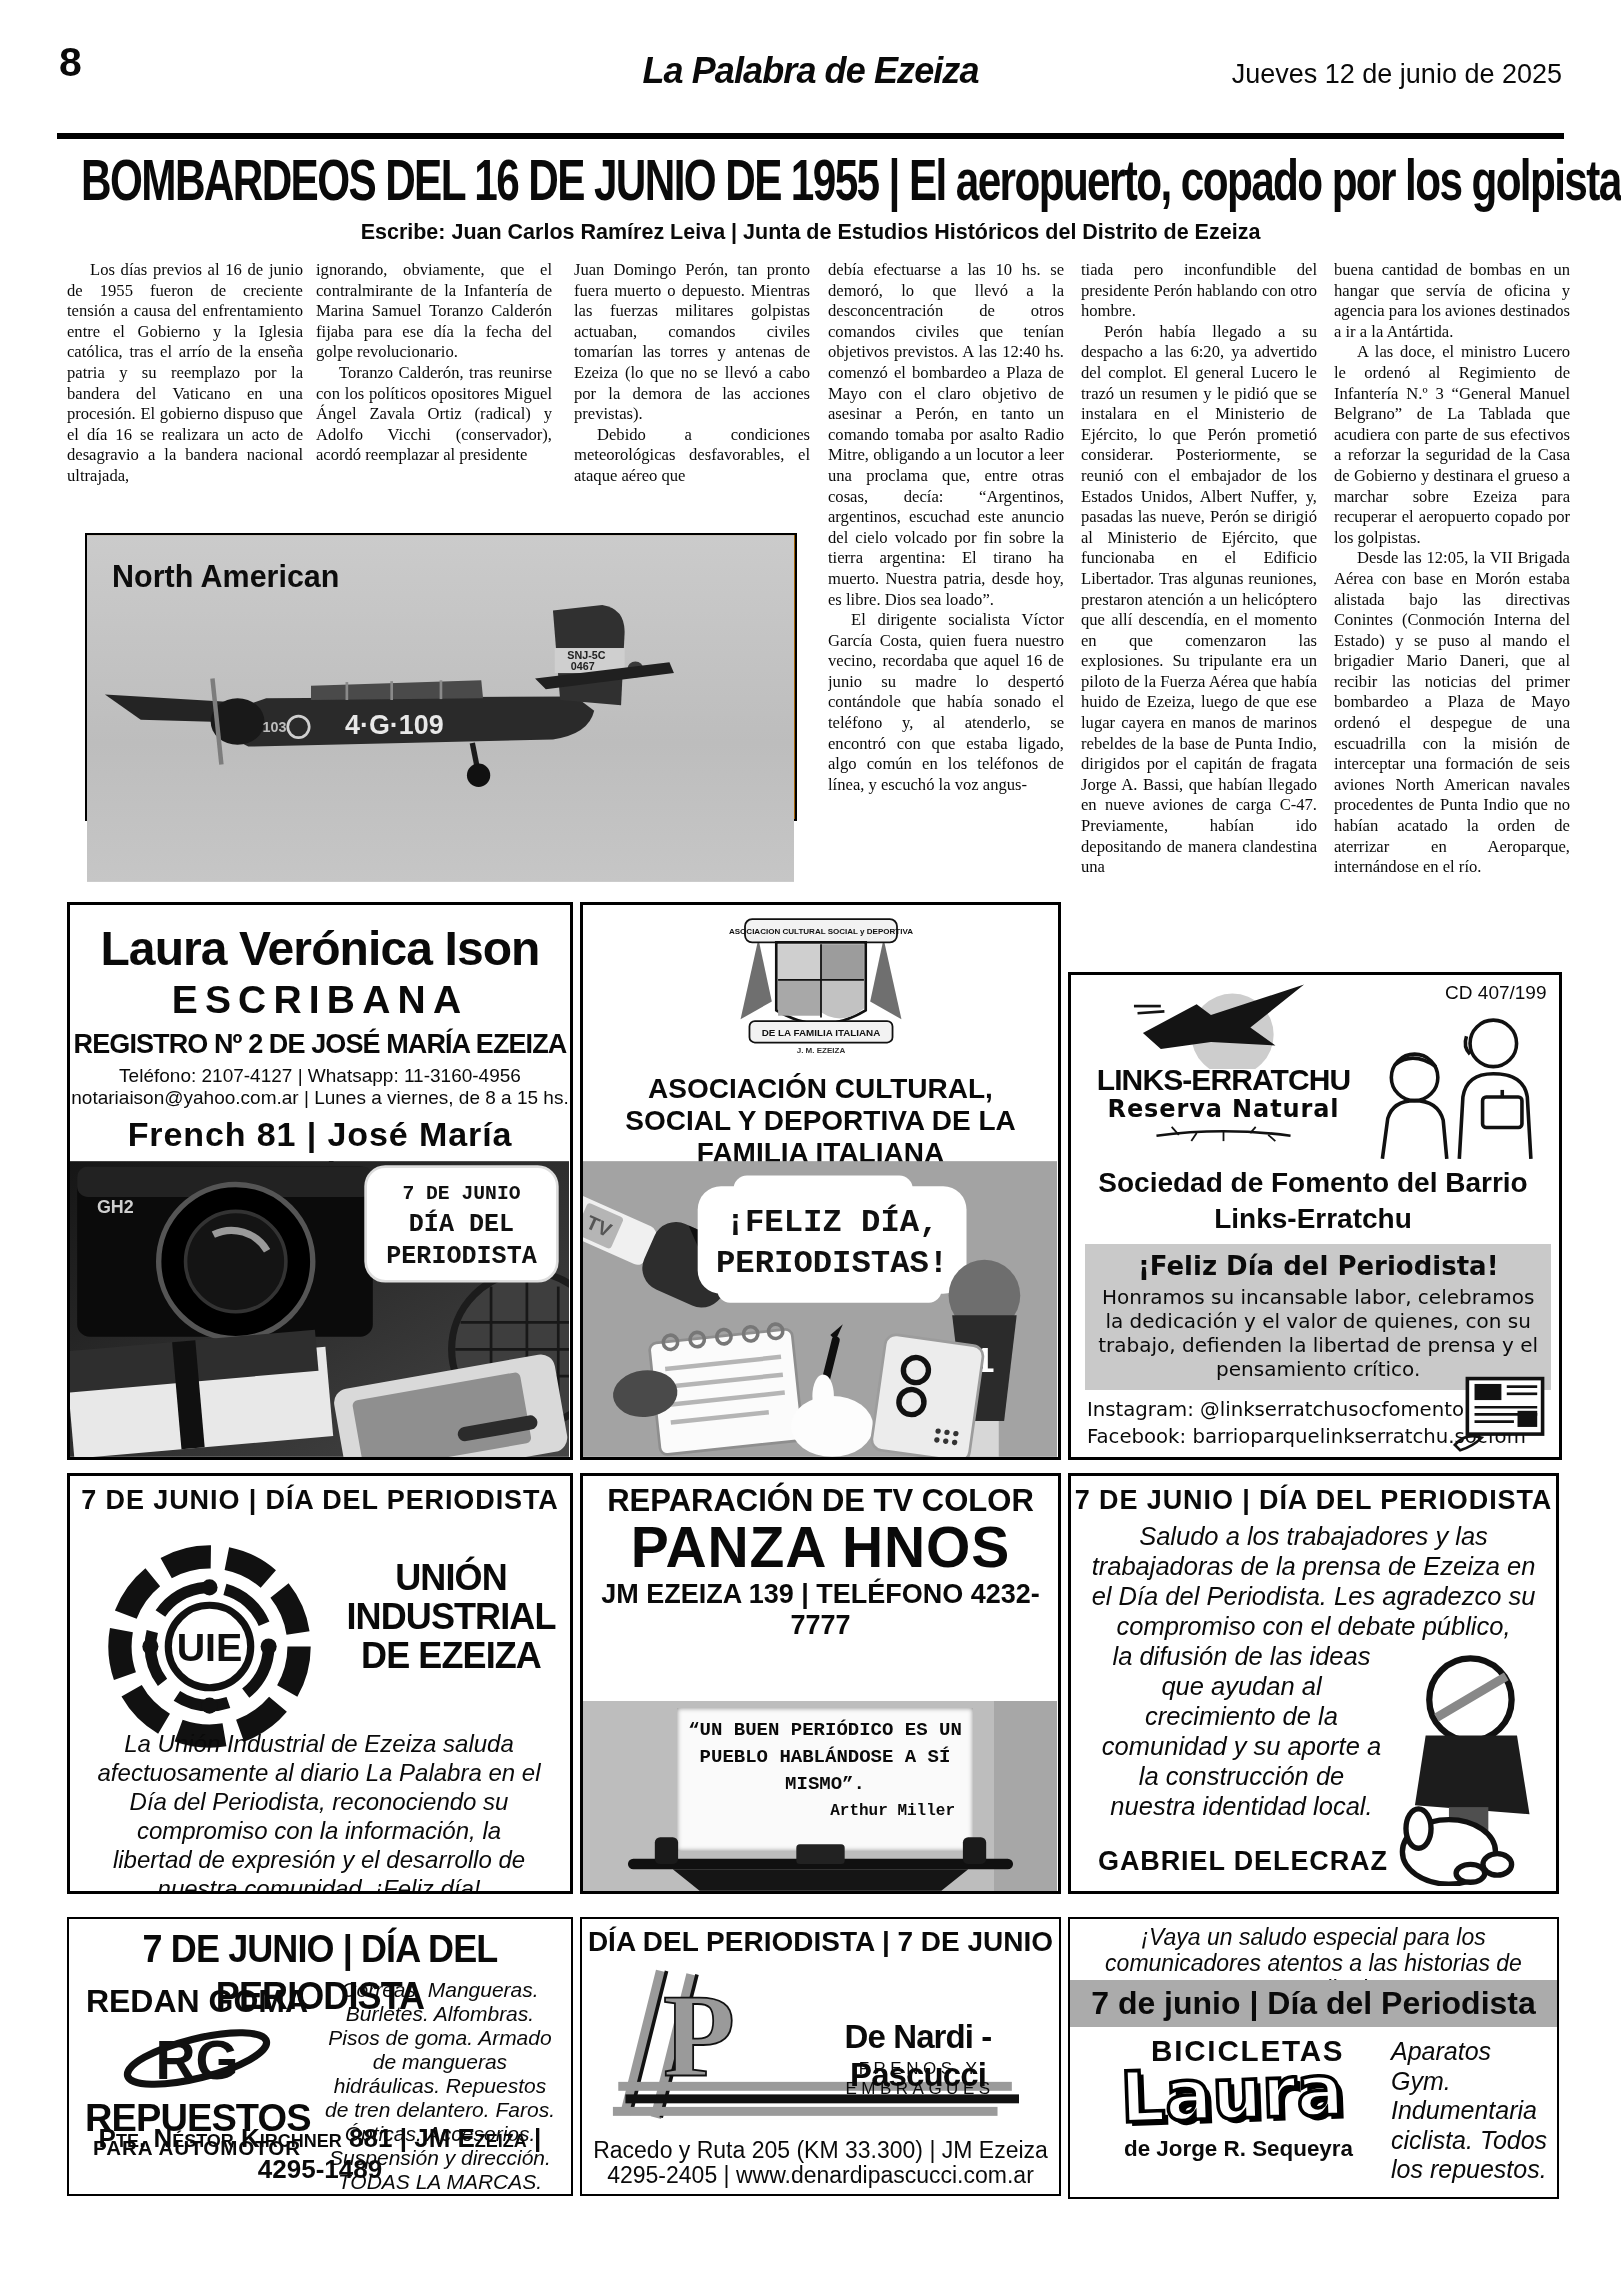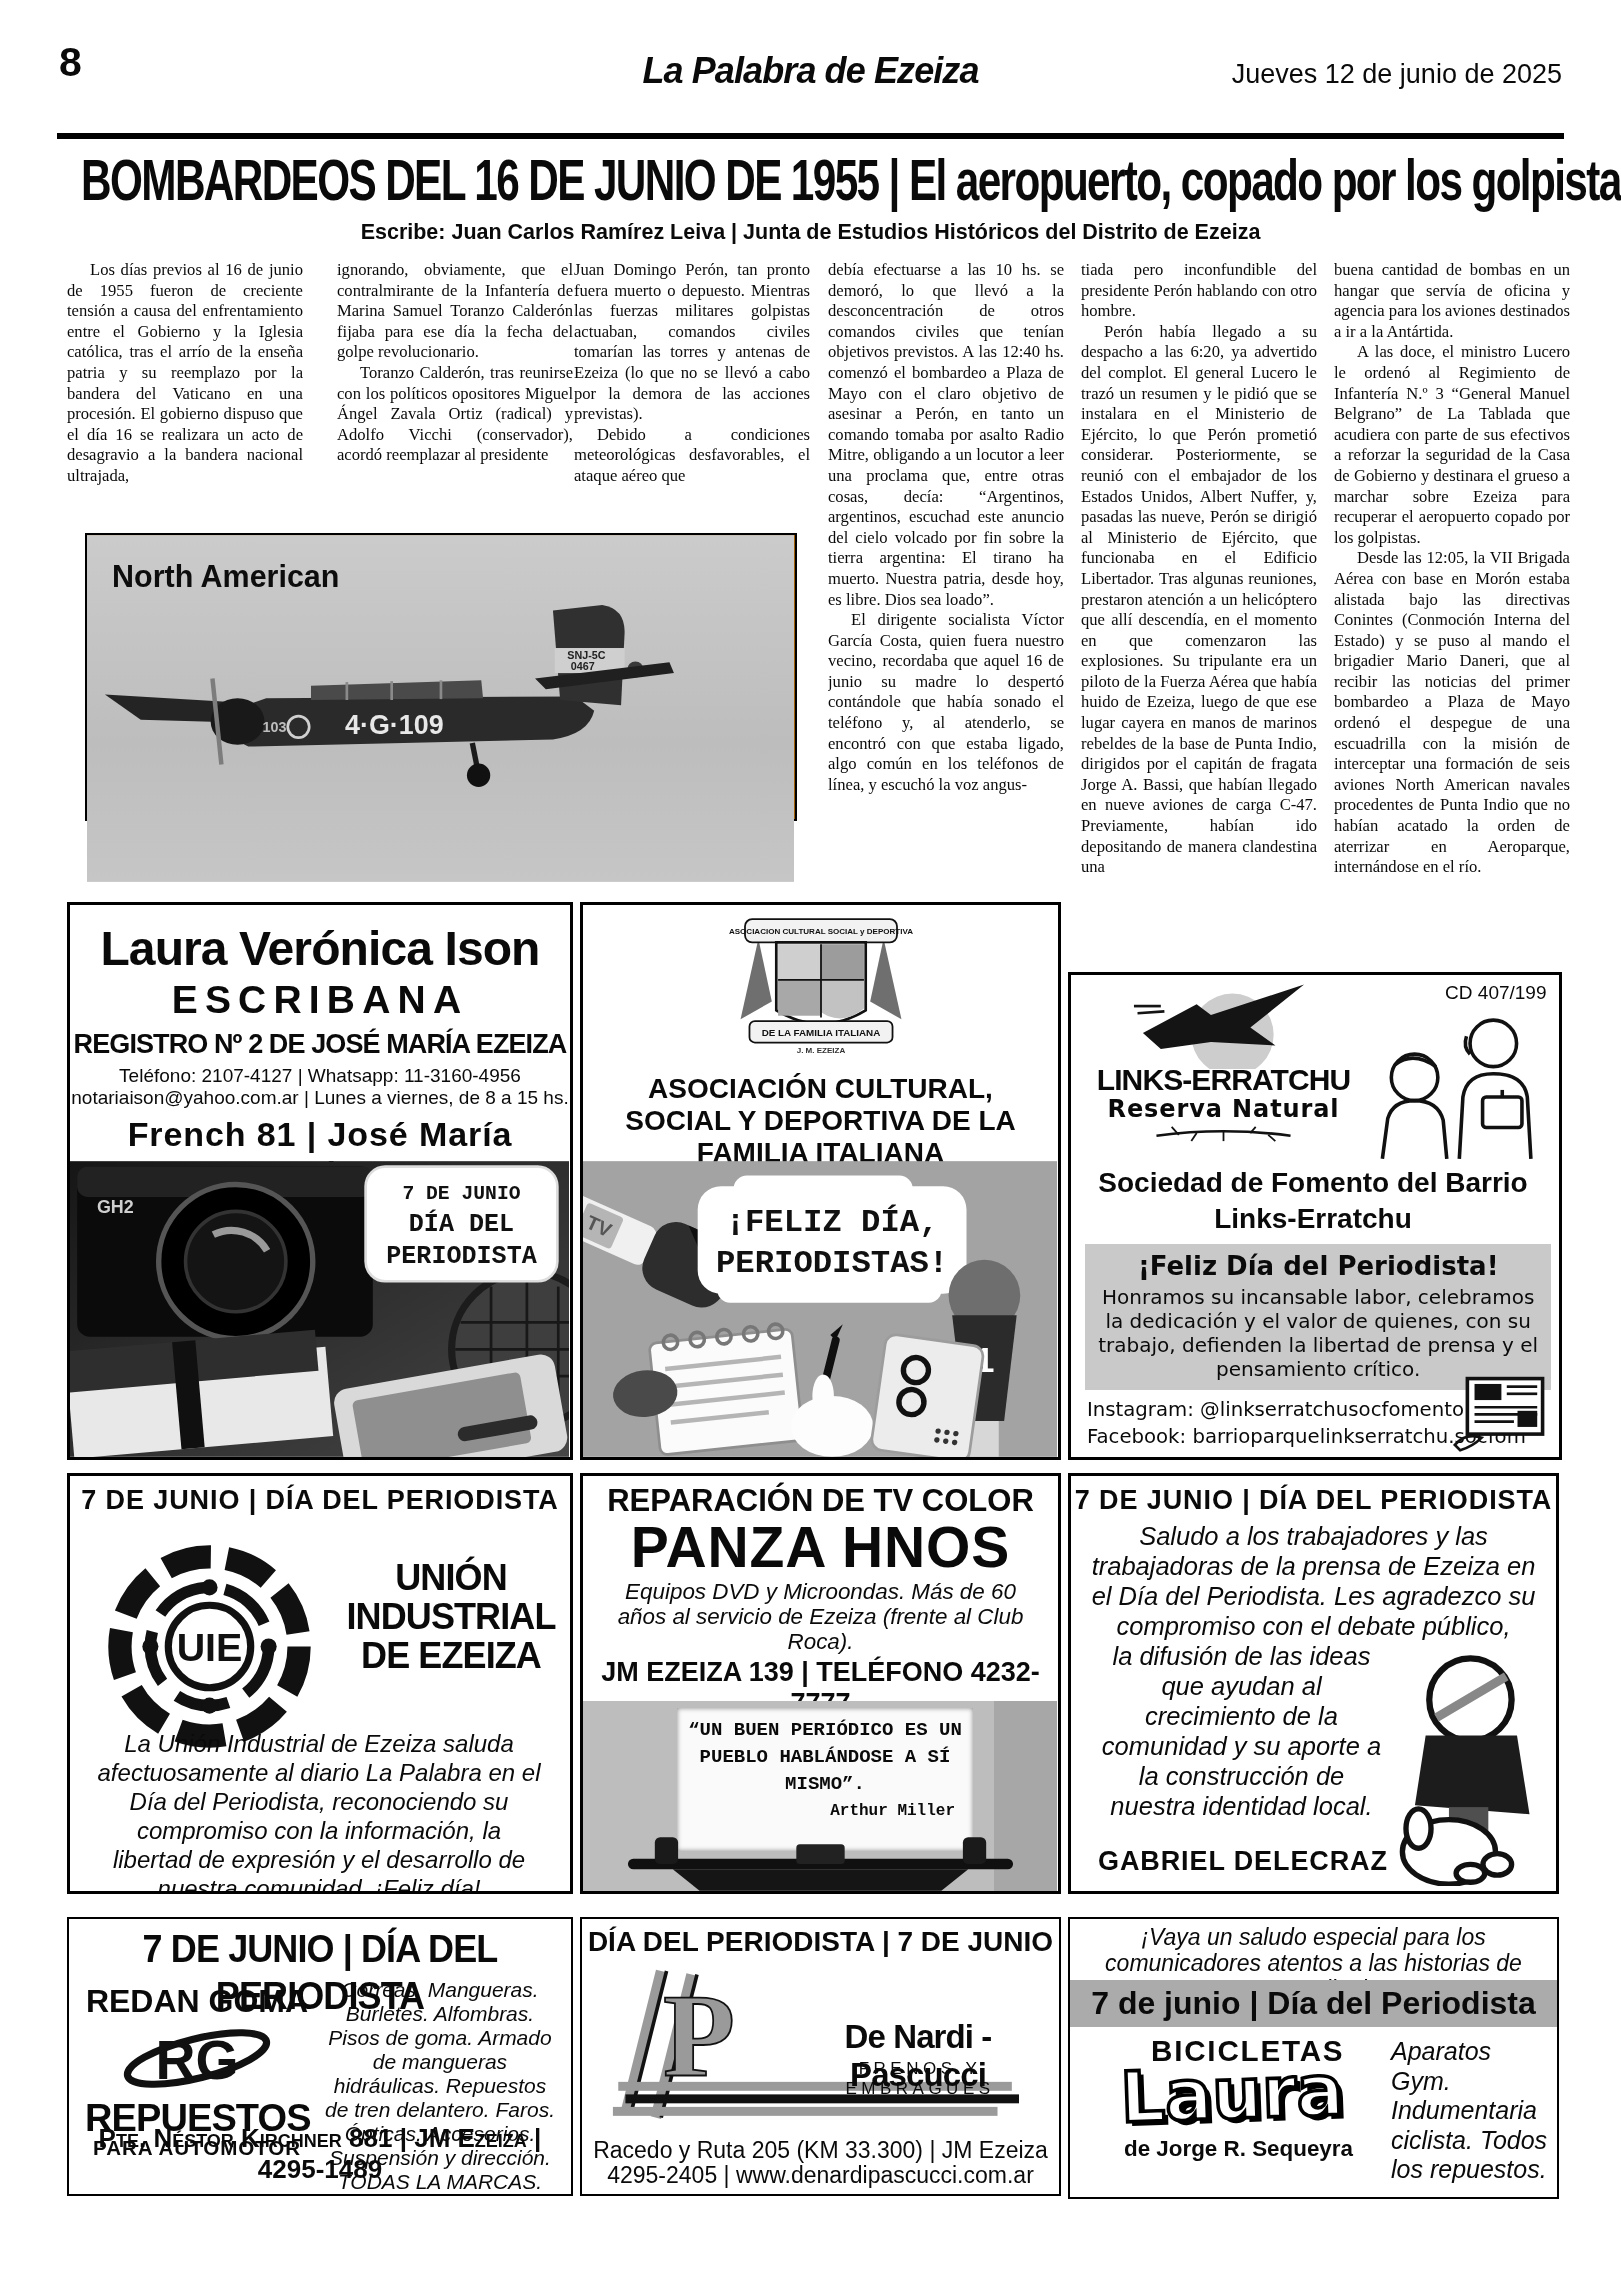--- a/index.html
+++ b/index.html
@@ -24,21 +24,21 @@
   .byline{left:0;right:0;top:220px;text-align:center;font-family:"Liberation Sans",sans-serif;
           font-weight:bold;font-size:21.5px;}
 
   
   .col{position:absolute;top:260px;width:236px;font-size:16.6px;line-height:20.6px;
        text-align:justify;overflow:hidden;}
   .col p{margin:0;text-indent:23px;}
   .col p:first-child{text-indent:0;}
   .col.indent-first p:first-child{text-indent:23px;}
   .c0{left:67px;height:264px;}
-  .c1{left:337px;height:264px;}
+  .c1{left:316px;height:264px;}
   .c2{left:574px;height:264px;}
   .c3{left:828px;height:706px;}
   .c4{left:1081px;height:706px;}
   .c5{left:1334px;height:706px;}
 
   
   .art-photo{left:85px;top:533px;width:712px;height:288px;border:2.7px solid #000;box-sizing:border-box;background:#a16207;}
 
   
   .ad{position:absolute;background:#fff;border:3.6px solid #000;box-sizing:border-box;overflow:hidden;}
@@ -442,21 +442,20 @@
       </g>
       <text x="120" y="136" text-anchor="middle" font-size="44" font-weight="bold" font-family="Liberation Sans,sans-serif" fill="#111">UIE</text>
     </svg>
     <div class="uie-org">UNIÓN INDUSTRIAL DE EZEIZA</div>
     <div class="uie-msg">La Unión Industrial de Ezeiza saluda afectuosamente al diario La Palabra en el Día del Periodista, reconociendo su compromiso con la información, la libertad de expresión y el desarrollo de nuestra comunidad. ¡Feliz día!</div>
   </div>
 
   <div class="ad ad-panza ctr sans">
     <div class="b pz-top">REPARACIÓN DE TV COLOR</div>
     <div class="b pz-brand">PANZA HNOS</div>
-    <div class="pz-desc" style="padding:0 18px;">Equipos DVD y Microondas. Más de 60 años al servicio de Ezeiza (frente al Club Roca).</div>
     <div class="b pz-addr">JM EZEIZA 139 | TELÉFONO 4232-7777</div>
     <div class="pz-gray">
       <div class="pz-band"></div>
       <div class="pz-paper">
         <div class="pz-quote">“UN BUEN PERIÓDICO ES UN PUEBLO HABLÁNDOSE A SÍ MISMO”.</div>
         <div class="pz-author">Arthur Miller</div>
       </div>
       <svg class="abs" style="left:36px;bottom:0;" width="403" height="54" viewBox="0 0 450 60">
         <rect x="10" y="24" width="430" height="12" rx="6" fill="#101010"></rect>
         <rect x="40" y="0" width="26" height="30" rx="6" fill="#1a1a1a"></rect>

